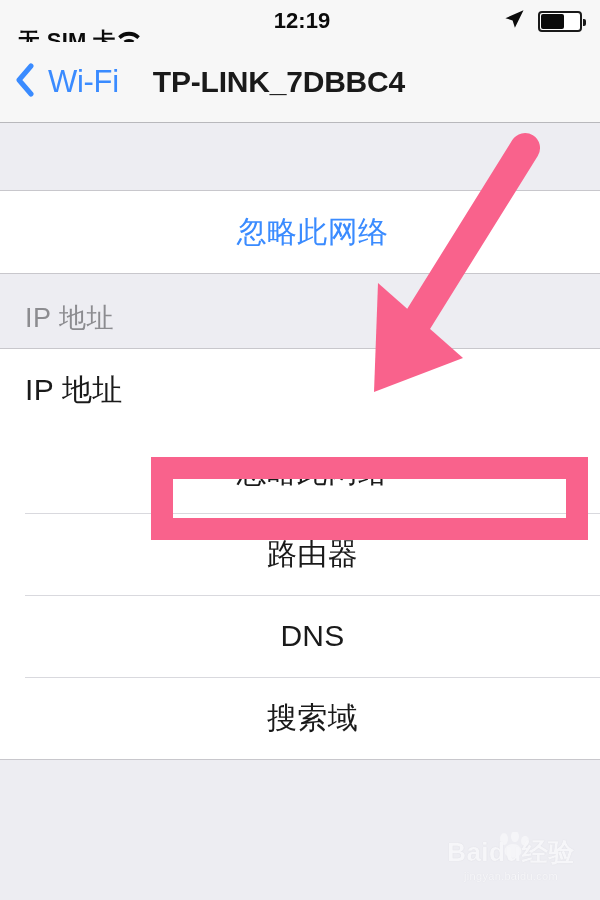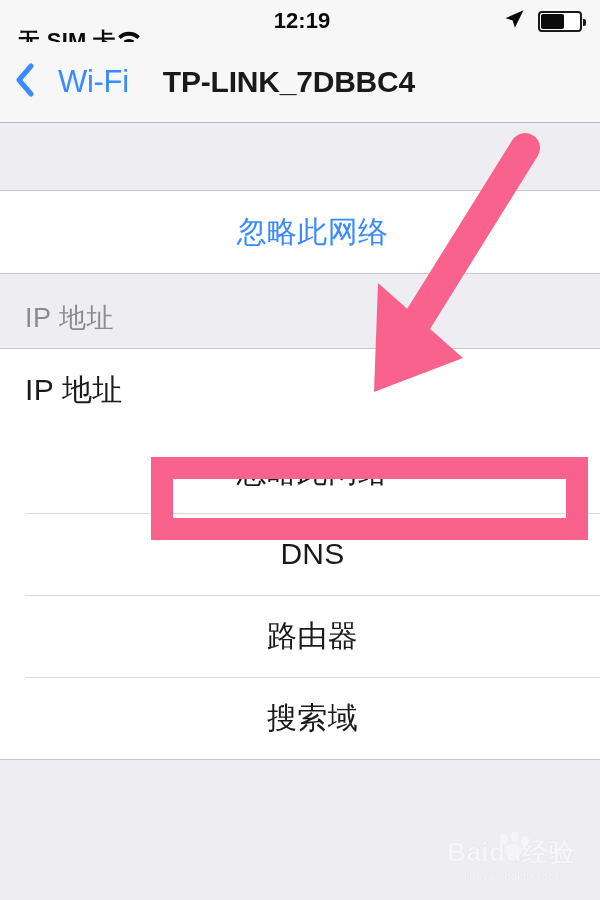--- a/index.html
+++ b/index.html
@@ -101,21 +101,21 @@
     height: 81px;
     background: #F7F7F7;
     border-bottom: 1px solid #B8B8BC;
     box-sizing: border-box;
     display: flex;
     align-items: center;
   }
   .nav-back {
     display: flex;
     align-items: center;
-    gap: 24px;
+    gap: 14px;
     margin-left: 14px;
     cursor: pointer;
   }
   .chevron-left {
     display: block;
   }
   .nav-back-label {
     font-size: 31px;
     color: #3A8BFF;
     letter-spacing: -0.3px;
@@ -355,24 +355,24 @@
 
     <div class="group" style="border-top:1px solid #C8C7CC;">
       <div class="row-input">
         <span class="row-label">IP 地址</span>
         <input class="ip-field" type="text" value="" style="">
       </div>
       <div class="row">
         <span class="row-label">忽略此网络</span>
       </div>
       <div class="row">
+        <span class="row-label">路由器</span>
+      </div>
+      <div class="row">
         <span class="row-label">DNS</span>
-      </div>
-      <div class="row">
-        <span class="row-label">路由器</span>
       </div>
       <div class="row">
         <span class="row-label">搜索域</span>
       </div>
     </div>
 
     <div class="bottom-gap"></div>
   </div>
 
   <div class="annot-layer">

